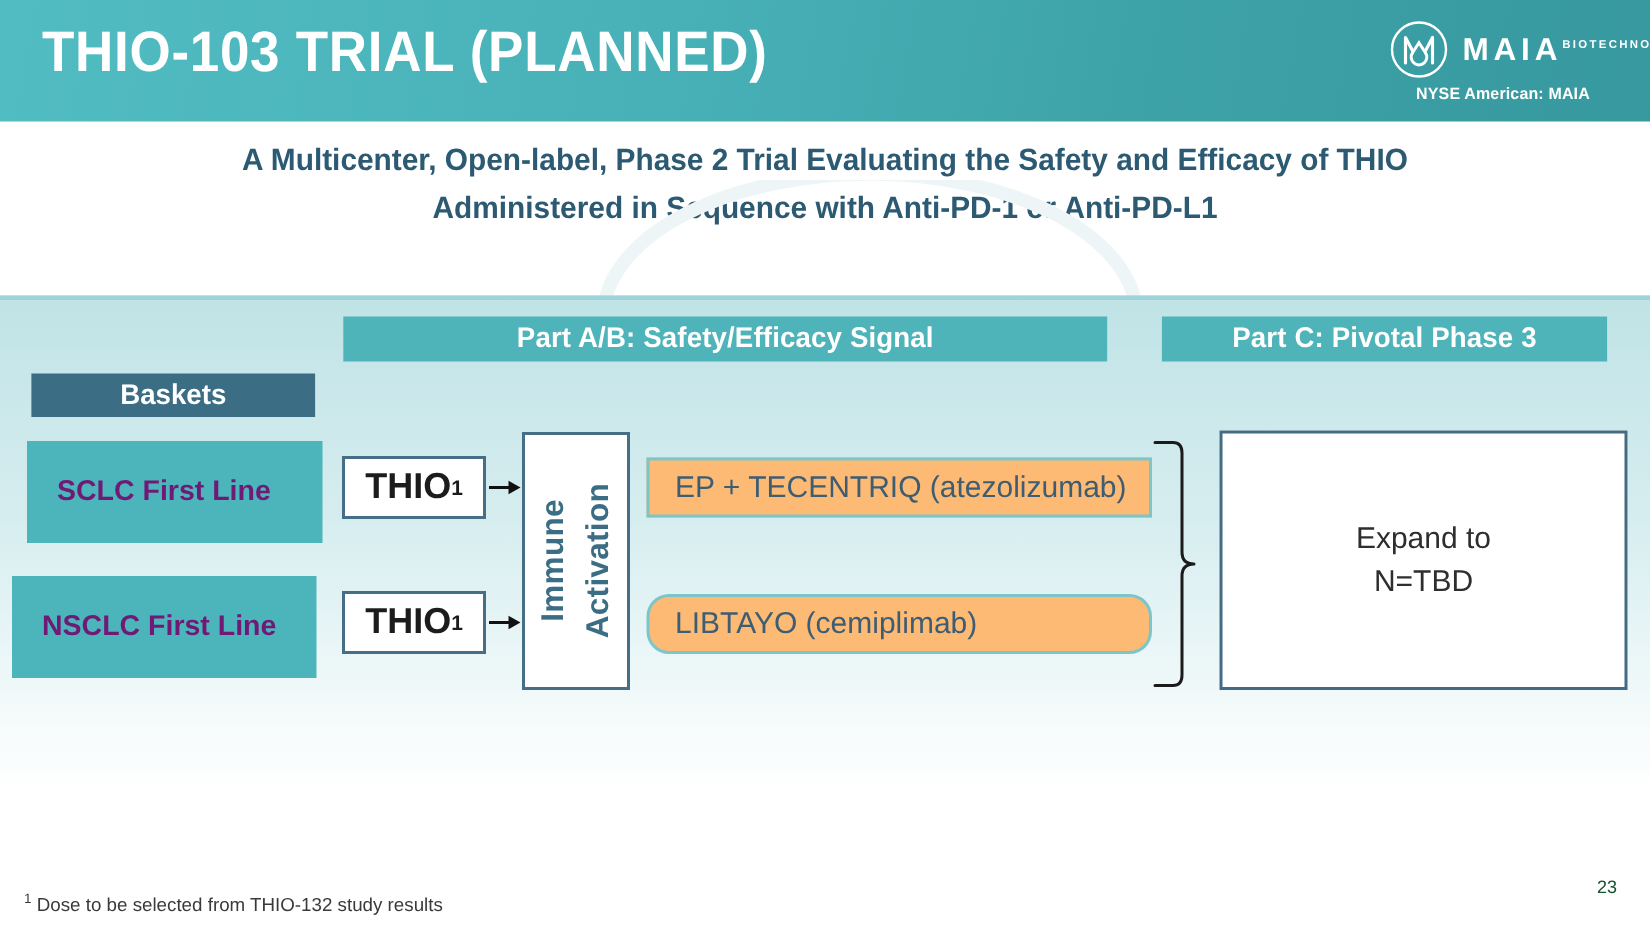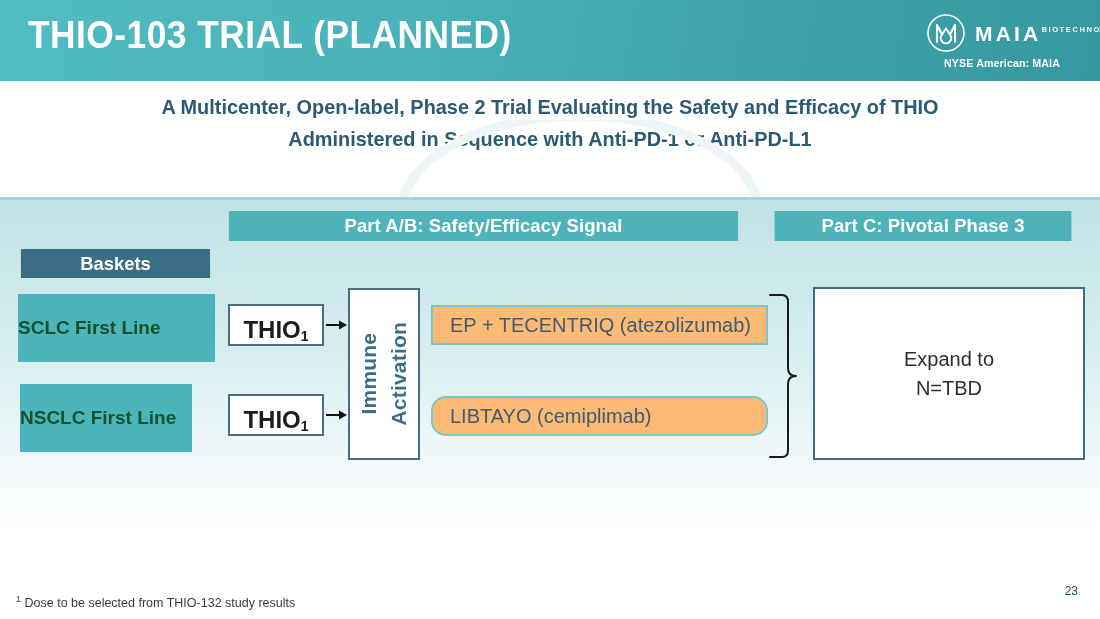--- a/index.html
+++ b/index.html
@@ -120,35 +120,36 @@
     color: #ffffff;
     font-weight: bold; font-size: 19px;
     display: flex; align-items: center; justify-content: center;
     transform: scaleX(0.97);
   }
 
   
   .basket {
     position: absolute;
     background: #4cb4bb;
-    color: #14532d;
+    color: #701a75;
     font-weight: bold;
     font-size: 19px;
     display: flex; align-items: center;
+    padding-left: 20px;
     box-sizing: border-box;
   }
   #basket-sclc  { left: 18px; top: 294px; width: 197px; height: 68px; }
-  #basket-nsclc { left: 20px; top: 384px; width: 172px; height: 68px; }
+  #basket-nsclc { left: 8px; top: 384px; width: 203px; height: 68px; }
 
   
   .thio-box {
     position: absolute;
     background: #ffffff;
     border: 2px solid #466e86;
-    display: flex; align-items: flex-end; justify-content: center;
+    display: flex; align-items: center; justify-content: center;
     font-size: 24px; font-weight: bold; color: #1c1c1c;
     box-sizing: border-box;
   }
   .thio-box .sup { font-size: 14px; vertical-align: super; font-weight: bold; }
   #thio-1 { left: 228px; top: 304px; width: 96px; height: 42px; }
   #thio-2 { left: 228px; top: 394px; width: 96px; height: 42px; }
 
   
   .arrow {
     position: absolute;

